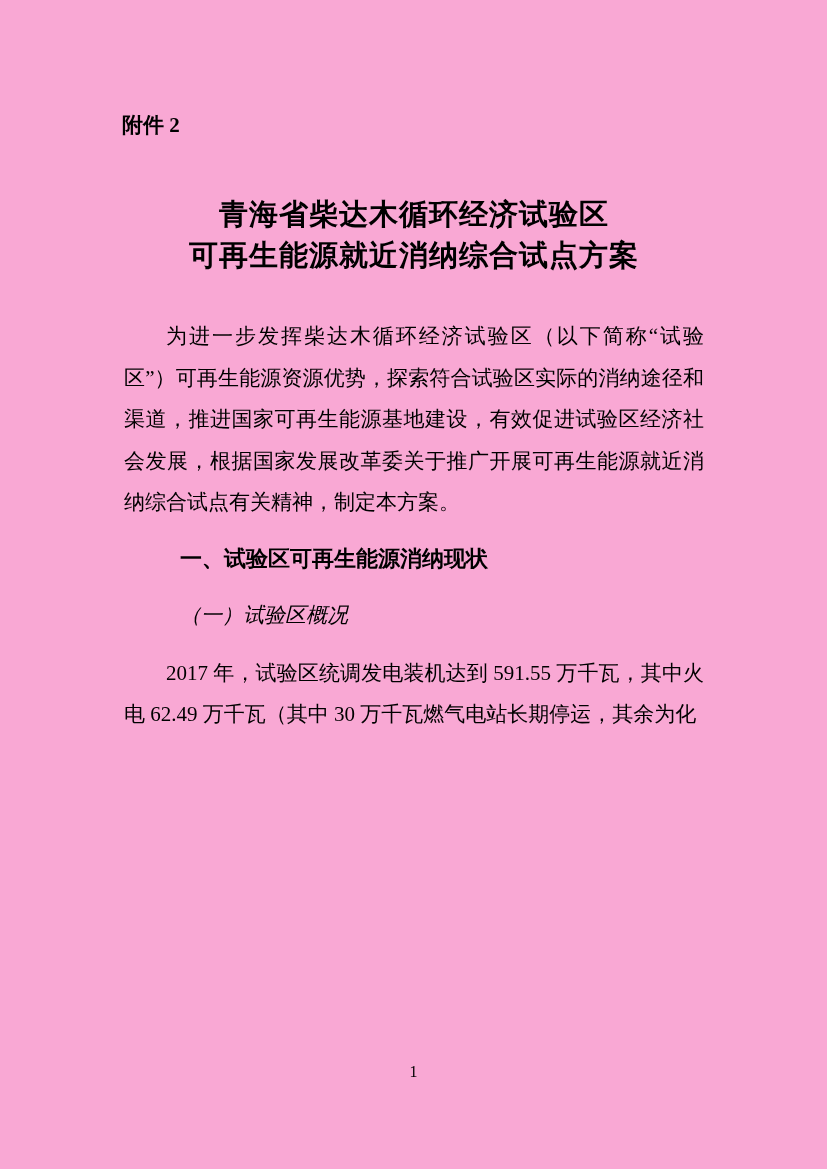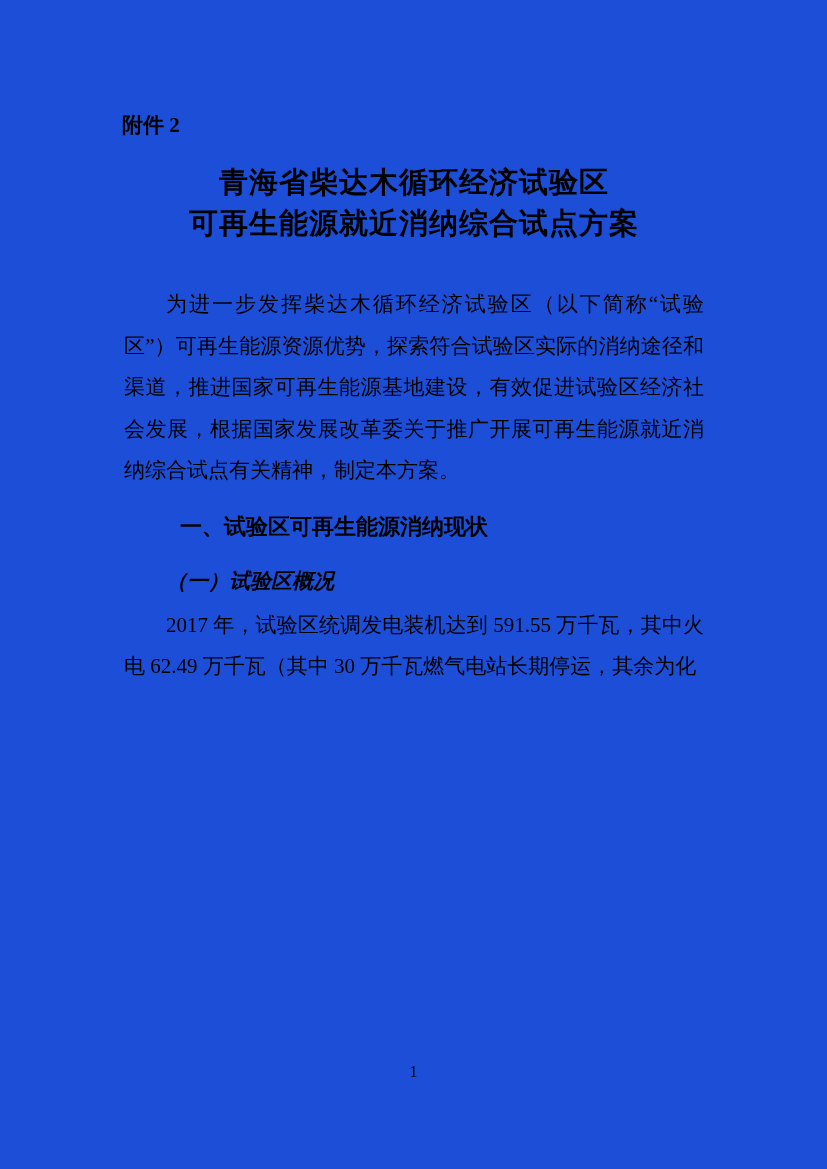--- a/index.html
+++ b/index.html
@@ -4,40 +4,40 @@
 <style>
   html, body {
     margin: 0;
     padding: 0;
     background: #ffffff;
   }
   .page {
     position: relative;
     width: 827px;
     height: 1169px;
-    background: #1d4ed8;
+    background: #f9a8d4;
     color: #000000;
     font-family: "Liberation Serif", "DejaVu Serif", serif;
     overflow: hidden;
     box-sizing: border-box;
   }
   .content {
     position: absolute;
     left: 122px;
     top: 112px;
     width: 584px;
   }
   .attachment-label {
     font-size: 21px;
     line-height: 26px;
     font-weight: bold;
     text-align: left;
   }
   .doc-title {
-    margin: 24px 0 0 0;
+    margin: 56px 0 0 0;
     font-size: 29px;
     line-height: 41px;
     font-weight: bold;
     text-align: center;
     letter-spacing: 1px;
   }
   .doc-body {
     margin-top: 40px;
     font-size: 21px;
     line-height: 41.5px;
@@ -51,24 +51,24 @@
   }
   .heading-1 {
     margin: 14px;
     font-family: "Liberation Sans", "DejaVu Sans", sans-serif;
     font-size: 22px;
     line-height: 41.5px;
     font-weight: bold;
     text-indent: 2em;
   }
   .subheading {
-    margin: 2px;
+    margin: 16px;
     font-size: 21px;
     line-height: 41.5px;
-    font-weight: bold;
+    font-weight: normal;
     font-style: italic;
     text-indent: 2em;
   }
   .page-number {
     position: absolute;
     left: 0;
     right: 0;
     top: 1062px;
     text-align: center;
     font-size: 16px;

